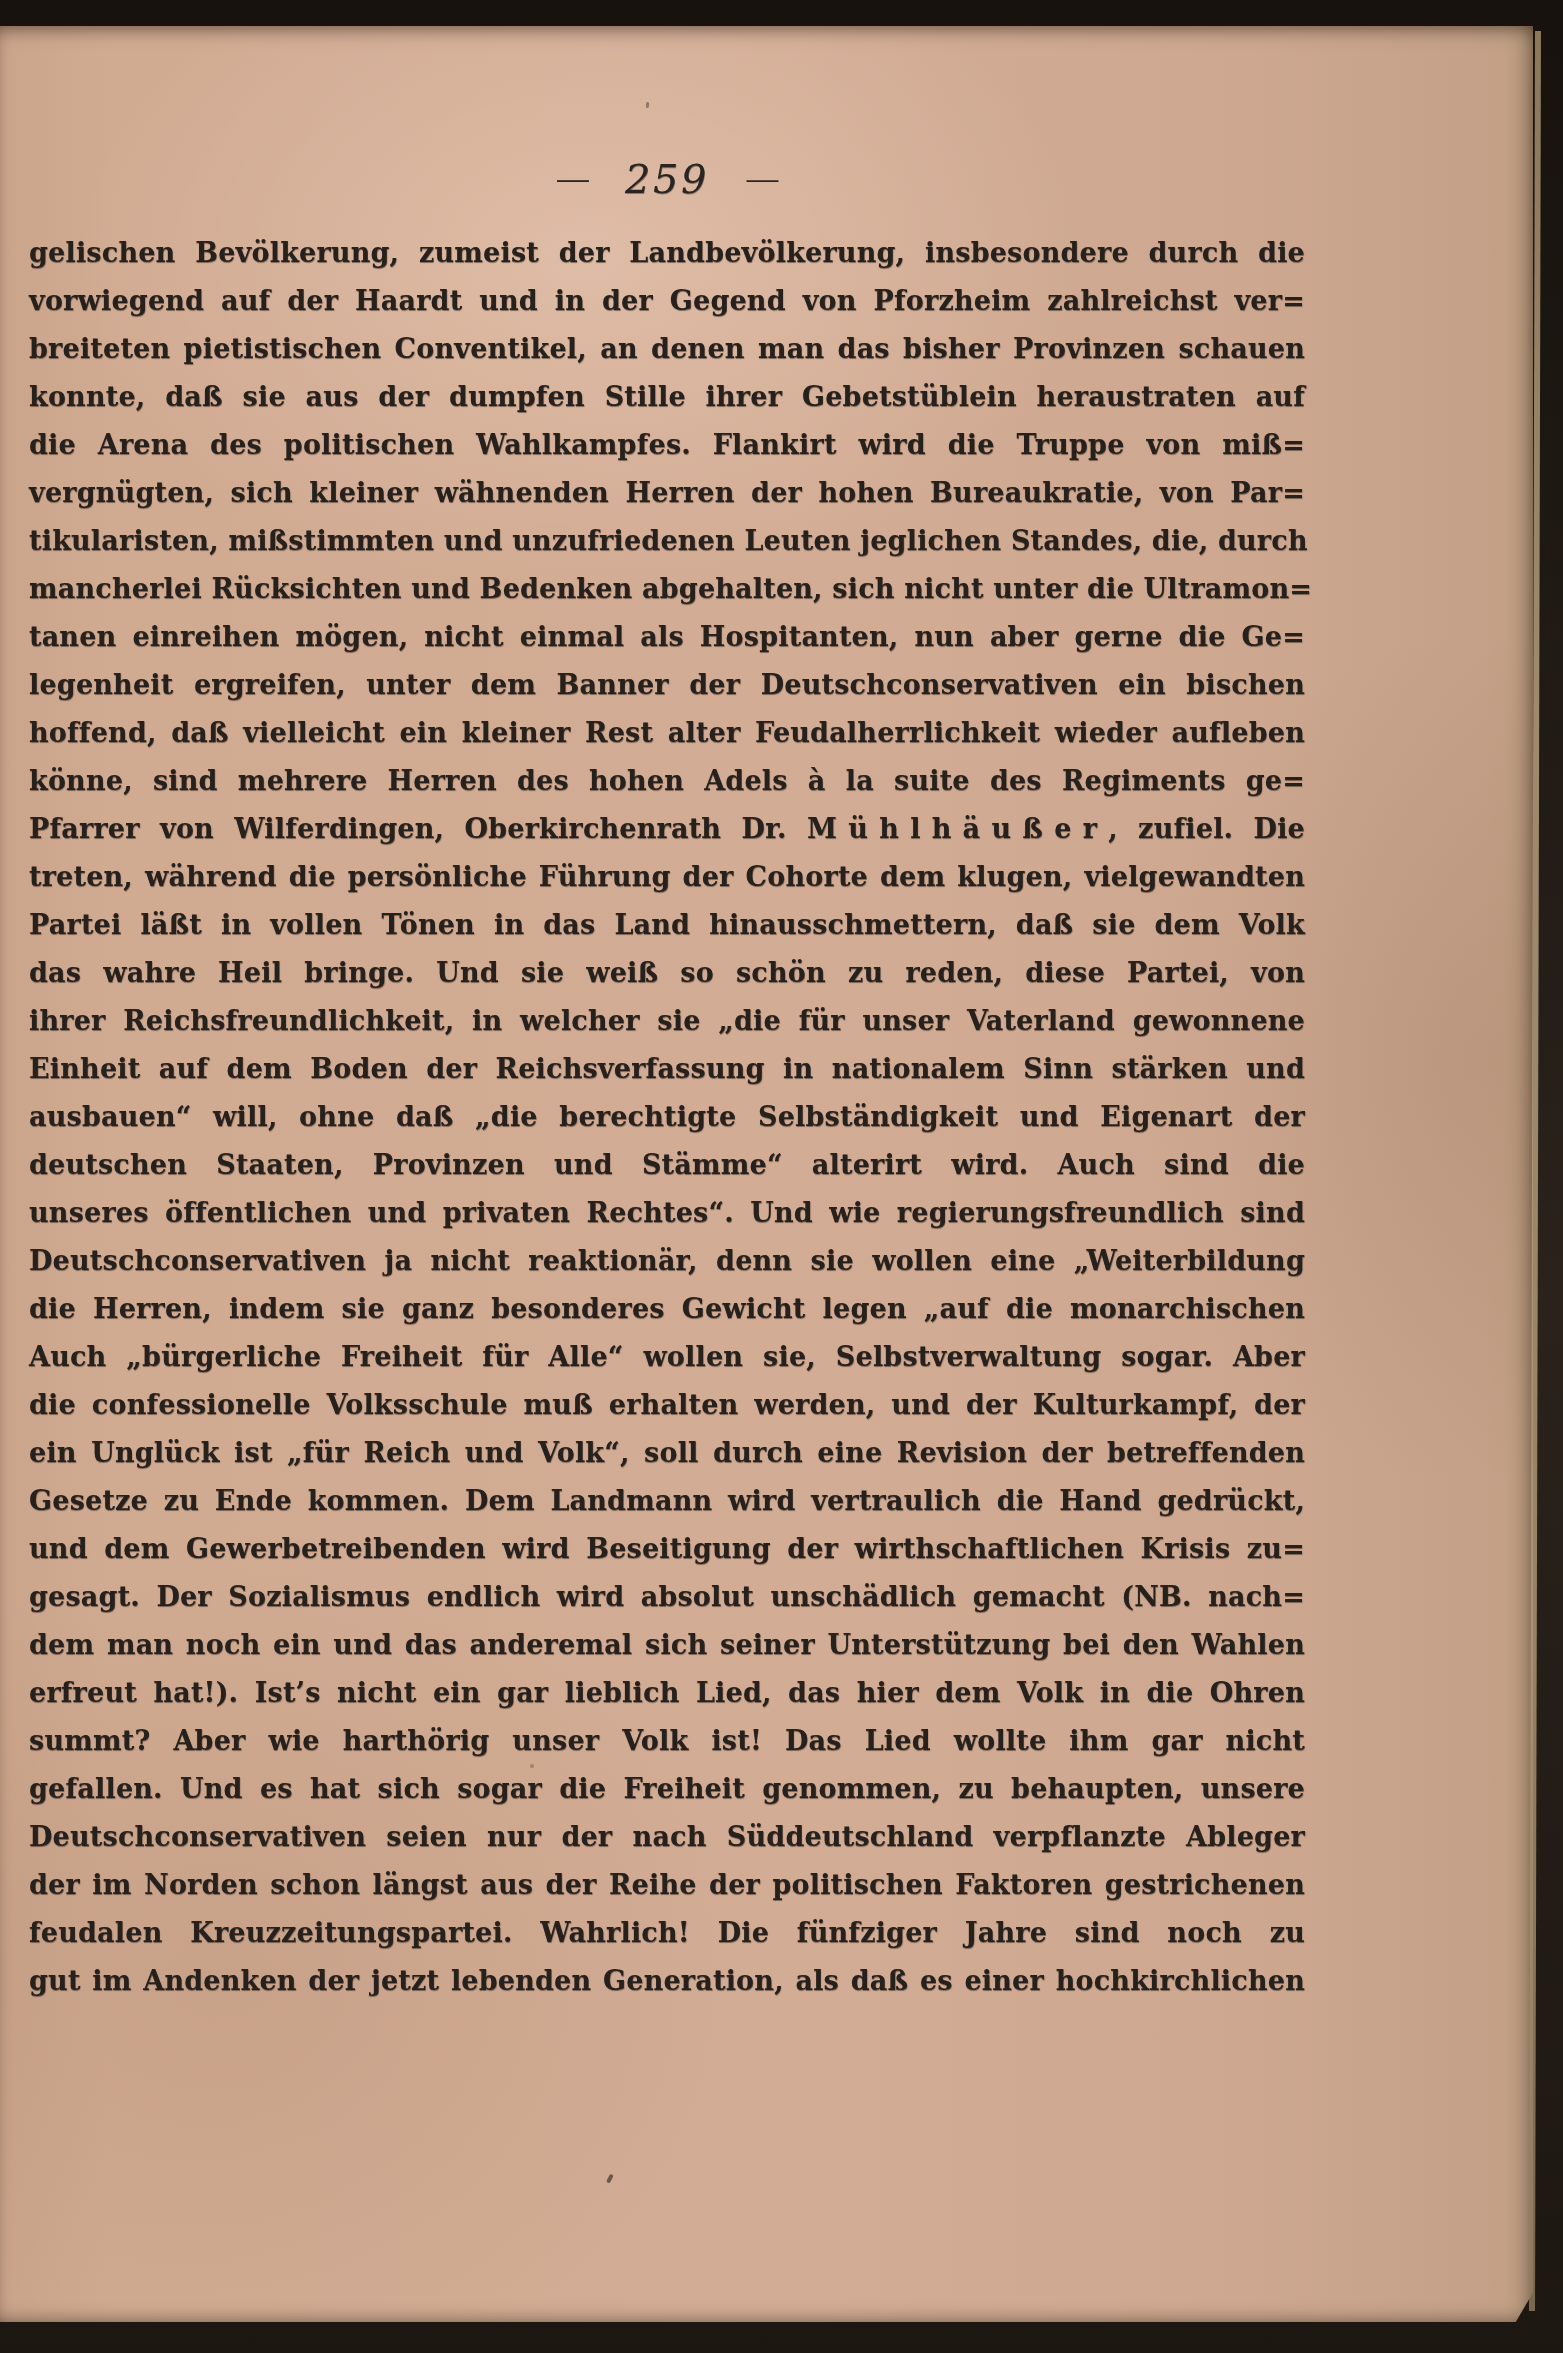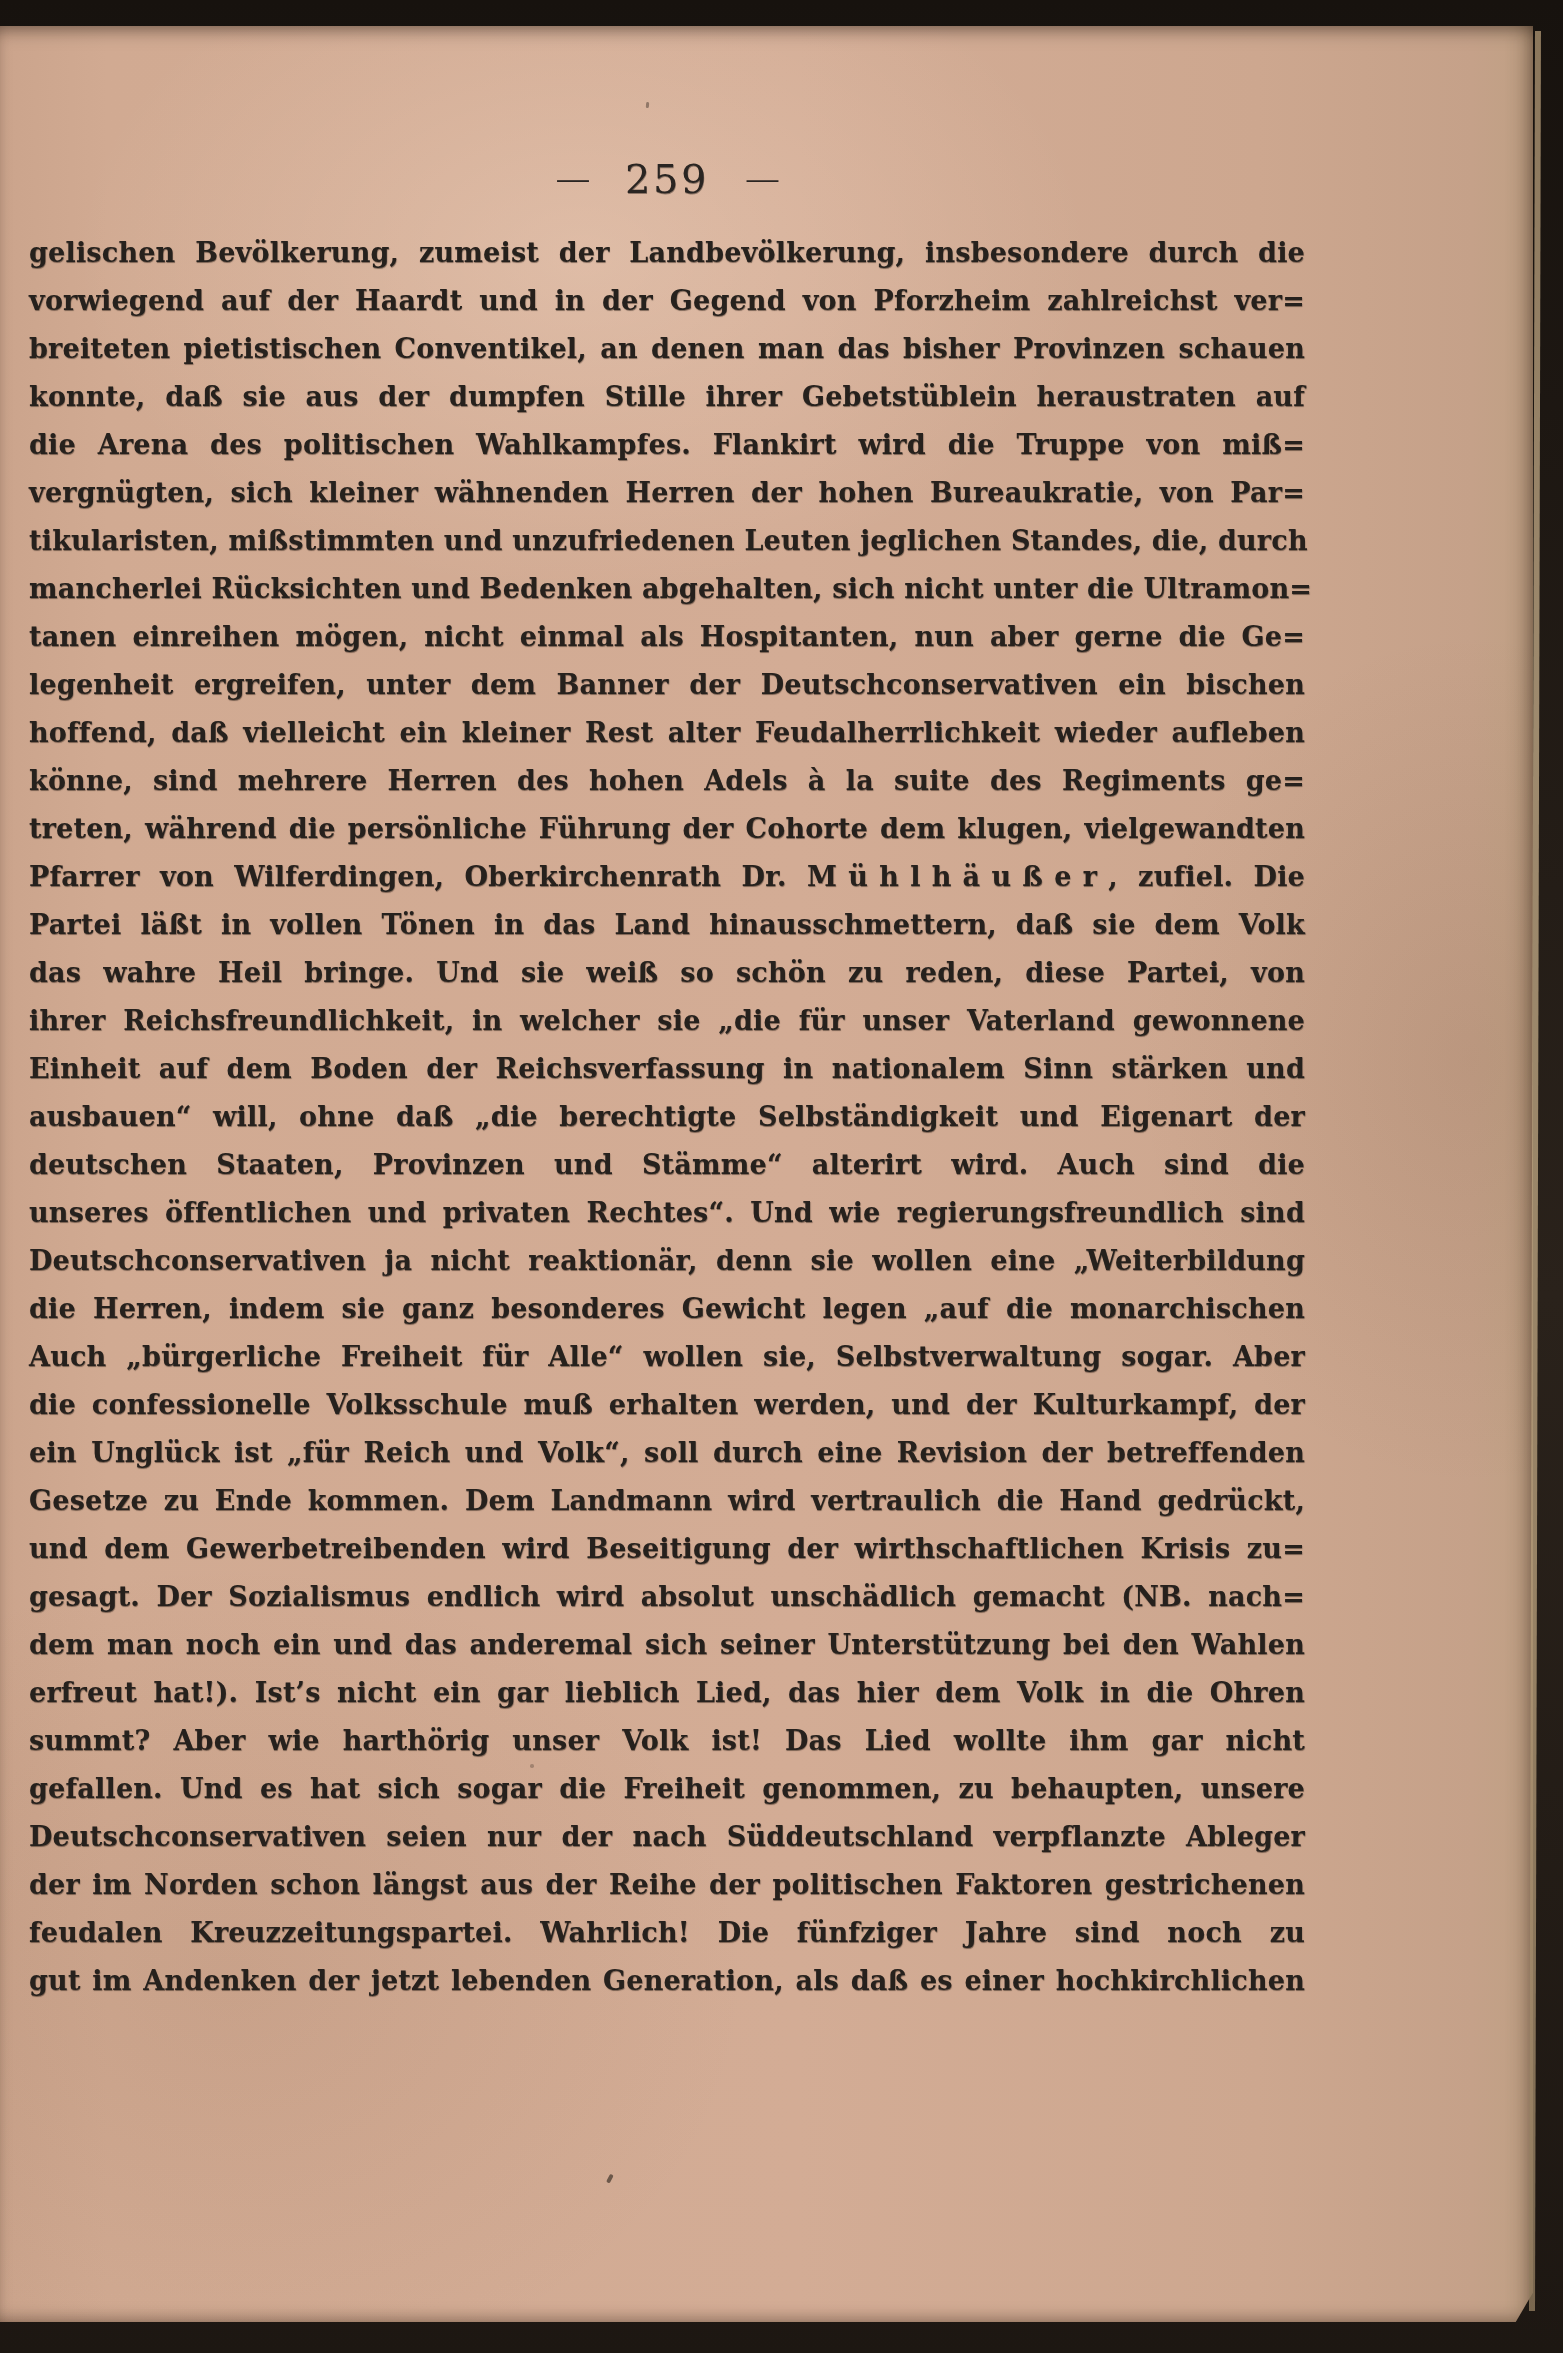--- a/index.html
+++ b/index.html
@@ -58,20 +58,21 @@
     font-size: 35px;
     font-weight: 400;
     letter-spacing: -1.7px;
     transform: scaleY(0.8);
   }
   #page-number {
     font-size: 40px;
     font-weight: 400;
     letter-spacing: 2.6px;
     text-shadow: 0.5px 0.7px 0.6px rgba(45, 35, 28, 0.45);
+    font-style: italic;
   }
   #body-text {
     position: absolute;
     left: 29px;
     top: 203px;
     width: 1276px;
     color: #26211d;
   }
   .text-line {
     font-size: 27px;
@@ -137,24 +138,24 @@
       <div class="text-line">breiteten pietistischen Conventikel, an denen man das bisher Provinzen schauen</div>
       <div class="text-line">konnte, daß sie aus der dumpfen Stille ihrer Gebetstüblein heraustraten auf</div>
       <div class="text-line">die Arena des politischen Wahlkampfes. Flankirt wird die Truppe von miß=</div>
       <div class="text-line">vergnügten, sich kleiner wähnenden Herren der hohen Bureaukratie, von Par=</div>
       <div class="text-line">tikularisten, mißstimmten und unzufriedenen Leuten jeglichen Standes, die, durch</div>
       <div class="text-line">mancherlei Rücksichten und Bedenken abgehalten, sich nicht unter die Ultramon=</div>
       <div class="text-line">tanen einreihen mögen, nicht einmal als Hospitanten, nun aber gerne die Ge=</div>
       <div class="text-line">legenheit ergreifen, unter dem Banner der Deutschconservativen ein bischen</div>
       <div class="text-line">hoffend, daß vielleicht ein kleiner Rest alter Feudalherrlichkeit wieder aufleben</div>
       <div class="text-line">könne, sind mehrere Herren des hohen Adels à la suite des Regiments ge=</div>
-      <div class="text-line">treten, während die persönliche Führung der Cohorte dem klugen, vielgewandten</div>
       <div class="text-line">
         <span>Pfarrer von Wilferdingen, Oberkirchenrath Dr. </span><span class="spaced-name">Mühlhäußer</span><span>, zufiel. Die</span>
       </div>
+      <div class="text-line">treten, während die persönliche Führung der Cohorte dem klugen, vielgewandten</div>
       <div class="text-line">Partei läßt in vollen Tönen in das Land hinausschmettern, daß sie dem Volk</div>
       <div class="text-line">das wahre Heil bringe. Und sie weiß so schön zu reden, diese Partei, von</div>
       <div class="text-line">ihrer Reichsfreundlichkeit, in welcher sie „die für unser Vaterland gewonnene</div>
       <div class="text-line">Einheit auf dem Boden der Reichsverfassung in nationalem Sinn stärken und</div>
       <div class="text-line">ausbauen“ will, ohne daß „die berechtigte Selbständigkeit und Eigenart der</div>
       <div class="text-line">deutschen Staaten, Provinzen und Stämme“ alterirt wird. Auch sind die</div>
       <div class="text-line">unseres öffentlichen und privaten Rechtes“. Und wie regierungsfreundlich sind</div>
       <div class="text-line">Deutschconservativen ja nicht reaktionär, denn sie wollen eine „Weiterbildung</div>
       <div class="text-line">die Herren, indem sie ganz besonderes Gewicht legen „auf die monarchischen</div>
       <div class="text-line">Auch „bürgerliche Freiheit für Alle“ wollen sie, Selbstverwaltung sogar. Aber</div>

